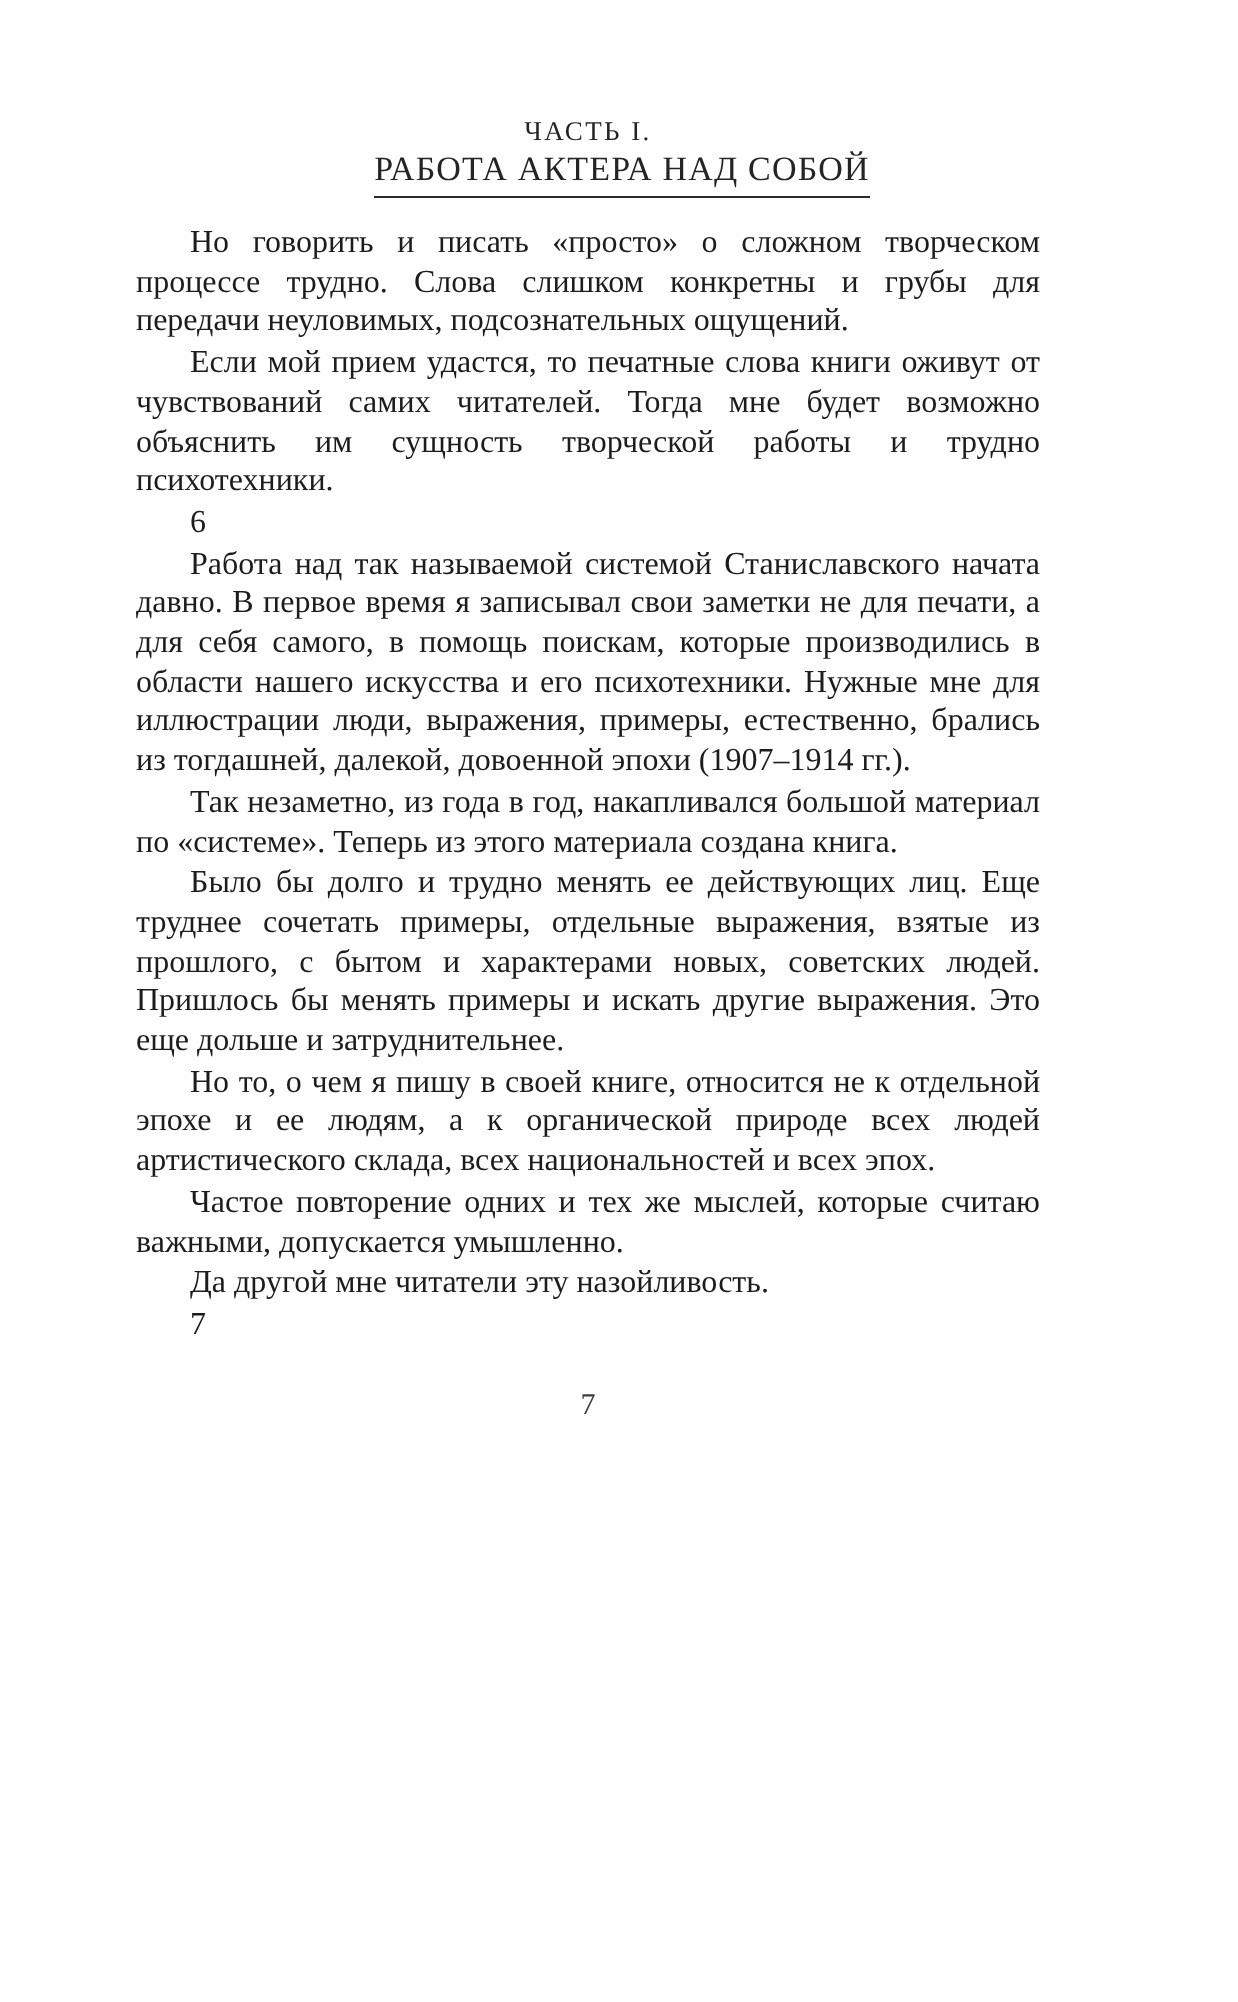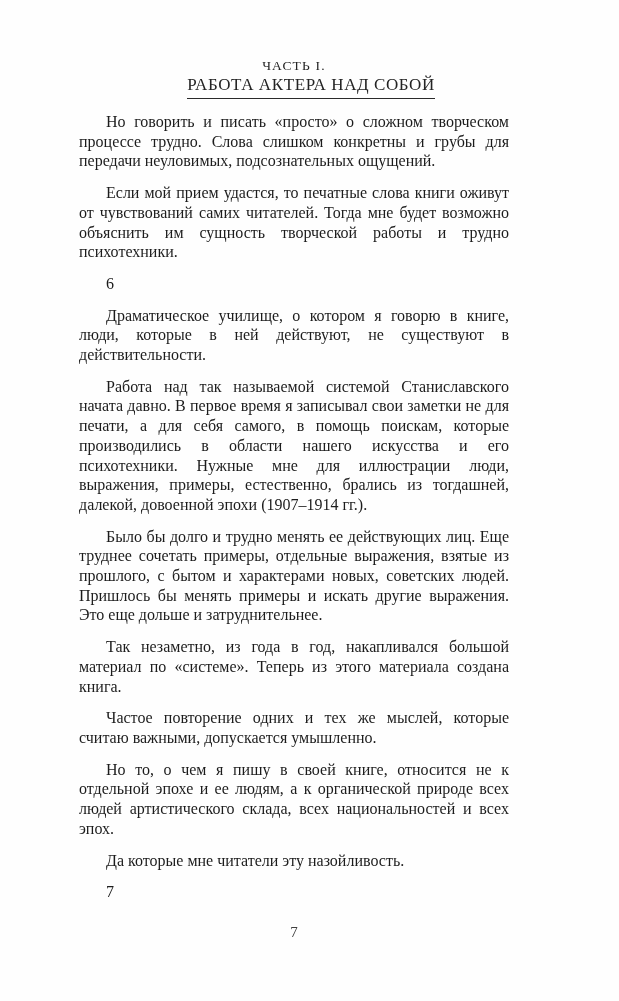--- a/index.html
+++ b/index.html
@@ -34,21 +34,21 @@
     display: inline-block;
     font-size: 17px;
     letter-spacing: 0.6px;
     line-height: 20px;
     color: #242424;
     border-bottom: 1.4px solid #2a2a2a;
     padding-bottom: 3px;
     margin-left: 34px;
   }
   .body-text p {
-    margin: 12px;
+    margin: 1px;
     font-size: 16px;
     line-height: 19.7px;
     text-align: justify;
     text-indent: 27px;
   }
   .section-number {
     margin: 21px 0 1px 0;
     text-align: center;
     font-size: 17px;
     line-height: 19.7px;
@@ -72,27 +72,26 @@
     <span class="book-title">РАБОТА АКТЕРА НАД СОБОЙ</span>
   </div>
 
   <div class="body-text">
 
     <p>Но говорить и писать «просто» о сложном творческом процессе трудно. Слова слишком конкретны и грубы для передачи неуловимых, подсознательных ощущений.</p>
     <p>Если мой прием удастся, то печатные слова книги оживут от чувствований самих читателей. Тогда мне будет возможно объяснить им сущность творческой работы и трудно психотехники.</p>
 
     <p class="section-number">6</p>
 
-    <p>Драматическое училище, о котором я говорю в книге, люди, которые в ней действуют, не существуют в действительности.</p>
     <p>Работа над так называемой системой Станиславского начата давно. В первое время я записывал свои заметки не для печати, а для себя самого, в помощь поискам, которые производились в области нашего искусства и его психотехники. Нужные мне для иллюстрации люди, выражения, примеры, естественно, брались из тогдашней, далекой, довоенной эпохи (1907–1914 гг.).</p>
+    <p>Так незаметно, из года в год, накапливался большой материал по «системе». Теперь из этого материала создана книга.</p>
     <p>Было бы долго и трудно менять ее действующих лиц. Еще труднее сочетать примеры, отдельные выражения, взятые из прошлого, с бытом и характерами новых, советских людей. Пришлось бы менять примеры и искать другие выражения. Это еще дольше и затруднительнее.</p>
-    <p>Так незаметно, из года в год, накапливался большой материал по «системе». Теперь из этого материала создана книга.</p>
+    <p>Но то, о чем я пишу в своей книге, относится не к отдельной эпохе и ее людям, а к органической природе всех людей артистического склада, всех национальностей и всех эпох.</p>
     <p>Частое повторение одних и тех же мыслей, которые считаю важными, допускается умышленно.</p>
-    <p>Но то, о чем я пишу в своей книге, относится не к отдельной эпохе и ее людям, а к органической природе всех людей артистического склада, всех национальностей и всех эпох.</p>
-    <p>Да которые мне читатели эту назойливость.</p>
+    <p>Да другой мне читатели эту назойливость.</p>
 
     <p class="section-number">7</p>
 
 
   </div>
 
   <div class="page-number">7</div>
 
 </div>
 

